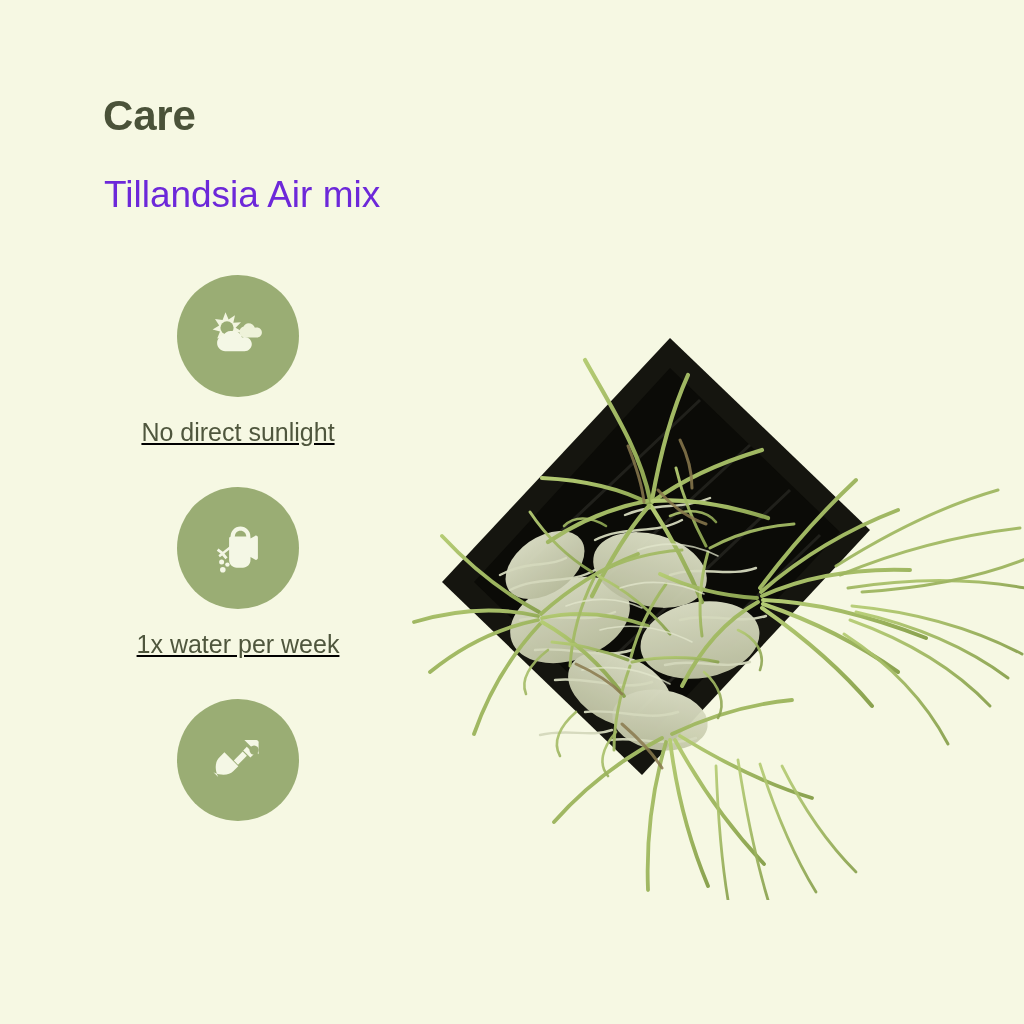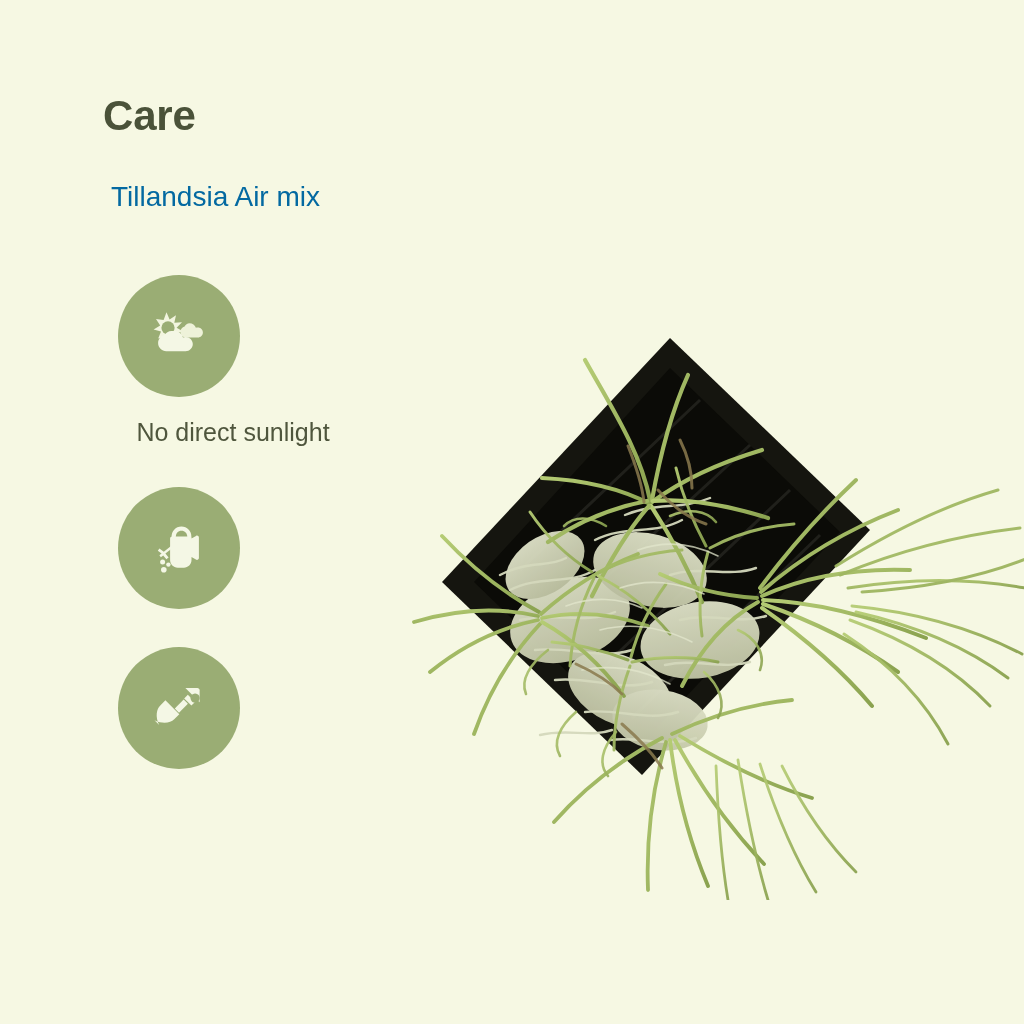--- a/index.html
+++ b/index.html
@@ -31,42 +31,44 @@
   }
   #page-title {
     font-size: 42px;
     font-weight: bold;
     color: #4a5239;
     letter-spacing: -0.2px;
     line-height: 1.0;
     margin: 0;
   }
   #subtitle {
-    font-size: 28px;
+    font-size: 37px;
     font-weight: normal;
-    color: #0369a1;
+    color: #6d28d9;
     line-height: 1.0;
-    margin: 8px;
+    margin: 1px;
     padding-top: 38px;
   }
 
   
   #care-list {
     position: absolute;
     left: 118px;
     top: 275px;
     width: 240px;
     display: flex;
     flex-direction: column;
     align-items: center;
   }
   .care-item {
     width: 240px;
     display: flex;
     flex-direction: column;
+    align-items: center;
+    text-decoration: underline;
   }
   .care-item + .care-item {
     margin-top: 38px;
   }
   .care-icon-circle {
     width: 122px;
     height: 122px;
     border-radius: 50%;
     background: #9aad74;
     display: flex;
@@ -141,20 +143,21 @@
 
               <path d="M25.6 27.8 l-8.8 6.9 -4.4 -3.1 -1.6 2.1 3.8 2.9 -2.2 1.7 1.5 2.0 2.3 -1.8 3.2 3.8 2.2 -1.8 -3.2 -3.9 8.4 -6.6 z"></path>
 
               <circle cx="15.6" cy="45.0" r="2.5"></circle>
               <circle cx="21.4" cy="47.6" r="2.2"></circle>
               <circle cx="16.8" cy="52.8" r="2.8"></circle>
             </g>
           </svg>
         </span>
       </div>
+      <div class="care-label">1x water per week</div>
     </div>
 
     <div class="care-item">
       <div class="care-icon-circle">
         <span>
           <svg width="58" height="58" viewBox="0 0 58 58" fill="none">
             <g fill="#f4f7e5">
 
               <path d="M7.2 48.0 c-4.2 -8.6 -2.6 -16.0 1.1 -19.6 l5.1 -5.1 13.9 13.9 -5.1 5.1 c-3.7 3.6 -11.1 5.2 -19.7 1.0 z" transform="translate(2,-2)"></path>
 

